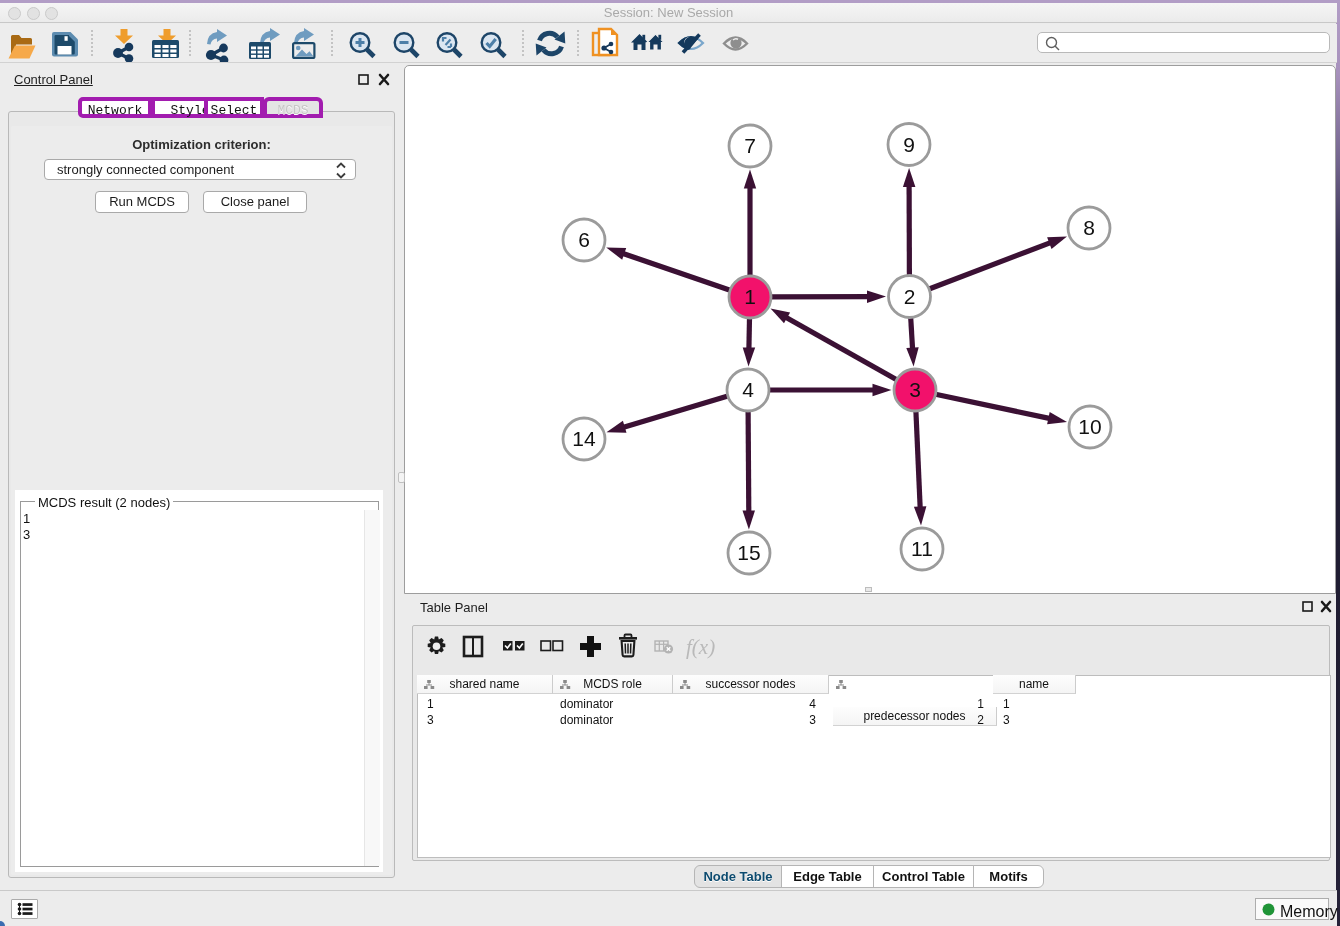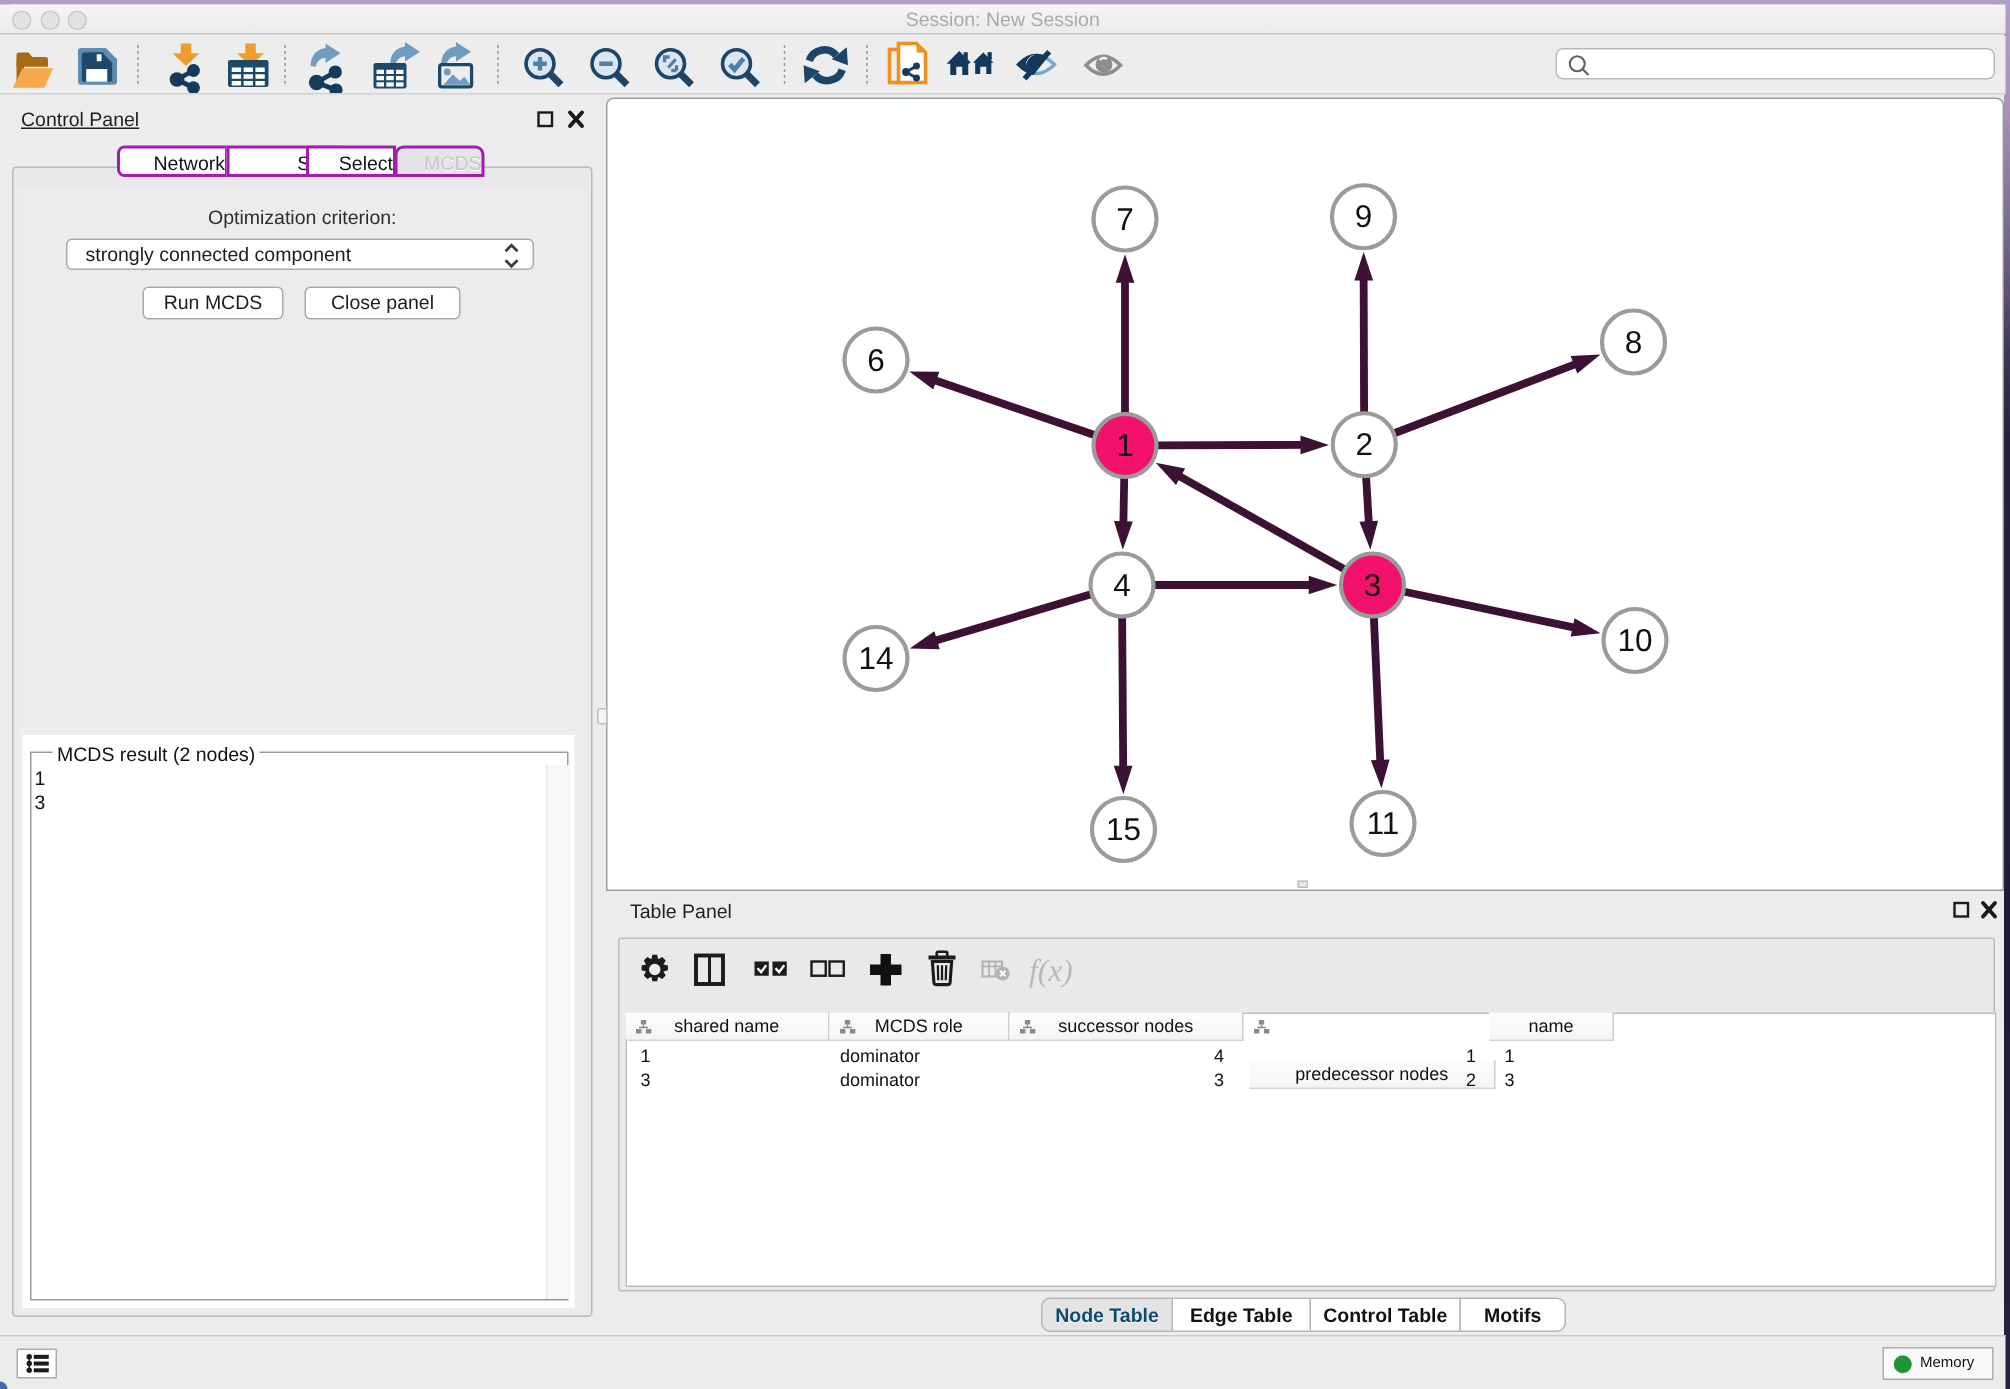--- a/index.html
+++ b/index.html
@@ -13,25 +13,25 @@
 #window { left:0; top:3px; width:1337px; height:923px; background:#ececec; border-radius:9px 9px 0 0; overflow:hidden; }
 
 #titlebar { left:0; top:0; width:1337px; height:20px; background:linear-gradient(#f5f5f5,#ebebeb); border-bottom:1px solid #c8c8c8; }
 .tl { position:absolute; top:3.5px; width:13px; height:13px; border-radius:50%; background:#e2e2e2; border:1px solid #cacaca; }
 #title { width:100%; text-align:center; font-size:13px; color:#a9a9a9; line-height:20px; }
 
 #toolbar { left:0; top:24px; width:1337px; height:39px; background:#ededed; border-bottom:1px solid #d2d2d2; }
 #search { position:absolute; left:1037px; top:8px; width:293px; height:21px; background:#fff; border:1px solid #b9b9b9; border-radius:5px; }
 
 #cp-title { left:14px; top:69px; font-size:13px; color:#1e1e1e; }
-.tab { position:absolute; top:97px; height:21px; background:#fff; border:2px solid #a21caf; font-size:13px; color:#111; text-align:right; line-height:19px; }
+.tab { position:absolute; top:97px; height:21px; background:#fff; border:4px solid #a21caf; font-size:13px; color:#111; text-align:center; line-height:19px;font-family:Liberation Mono, monospace; }
 .tabsel { background:#e4e4e4; color:#c6c6c6; text-shadow:0 1px 0 #fff; border-radius:6px 6px 0 0; }
 #cp-pane { left:8px; top:111px; width:387px; height:767px; background:#e9e9e9; border:1px solid #b9b9b9; border-radius:3px; }
 #cp-inner { left:11px; top:126px; width:381px; height:749px; background:#ececec; border-radius:2px; }
-#opt-label { left:0px; top:137px; width:403px; text-align:center; font-size:13px; color:#2d2d2d; font-weight:400; }
+#opt-label { left:0px; top:137px; width:403px; text-align:center; font-size:13px; color:#2d2d2d; font-weight:700; }
 #opt-select { left:44px; top:159px; width:312px; height:21px; background:#fff; border:1px solid #a9a9a9; border-radius:4px; font-size:13px; color:#1c1c1c; line-height:19px; padding-left:12px; }
 .btn { position:absolute; top:191px; height:22px; background:#fff; border:1px solid #a9a9a9; border-radius:4px; font-size:13px; color:#1c1c1c; text-align:center; line-height:20px; }
 #resultbox { left:15px; top:490px; width:368px; height:382px; background:#fff; }
 #groupbox { left:20px; top:501px; width:359px; height:366px; border:1px solid #9a9a9a; }
 #grouplabel { left:35px; top:495px; background:#fff; padding:0 3px; font-size:13px; color:#111; }
 #scrollbar { left:364px; top:510px; width:16px; height:356px; background:#f8f8f8; border-left:1px solid #e6e6e6; }
 
 #netwin { left:404px; top:65px; width:932px; height:529px; background:#fff; border:1px solid #9d9d9d; border-radius:5px 5px 0 0; overflow:hidden; }
 #nettitle { left:0; top:0; width:930px; height:21px; background:linear-gradient(#f7f7f7,#dcdcdc); border-bottom:1px solid #a9a9a9; }
 .light { position:absolute; top:4.5px; width:12px; height:12px; border-radius:50%; }
@@ -40,21 +40,21 @@
 #tp-title { left:420px; top:600px; font-size:13px; color:#1e1e1e; }
 #tbl { left:417px; top:675px; width:914px; height:183px; background:#fff; border:1px solid #bdbdbd; }
 .th { position:absolute; top:0; height:19px; white-space:nowrap; border-right:1px solid #ccc; border-bottom:1px solid #d2d2d2; background:linear-gradient(#fdfdfd,#f4f4f4); font-size:12px; color:#111; text-align:center; line-height:19px; }
 .td { position:absolute; font-size:12px; color:#111; }
 
 .btab { position:absolute; top:865px; height:23px; background:#ffffff; border:1px solid #b5b5b5; font-size:13px; color:#111; text-align:center; line-height:21px; font-weight:bold; }
 .btabsel { background:#e3e3e3; color:#0c4a6e; text-shadow:0 1px 0 #fff; }
 
 #statusbar { left:0; top:890px; width:1337px; height:36px; background:#ececec; border-top:1px solid #c9c9c9; }
 #listbtn { left:11px; top:899px; width:27px; height:20px; background:#fff; border:1px solid #ababab; border-radius:1px; }
-#membtn { left:1255px; top:898px; width:74px; height:22px; background:#fafafa; border:1px solid #adadad; font-size:10px; color:#111; }
+#membtn { left:1255px; top:898px; width:74px; height:22px; background:#fafafa; border:1px solid #adadad; font-size:16px; color:#111; }
 </style>
 </head>
 <body>
 <div class="abs" id="desktop"></div>
 <div class="abs" id="window"></div>
 <div class="abs" id="desktright"></div>
 <div class="abs" id="titlebar" style="top:3px;">
   <div class="tl" style="left:8px;"></div>
   <div class="tl" style="left:27px;"></div>
   <div class="tl" style="left:45px;"></div>

